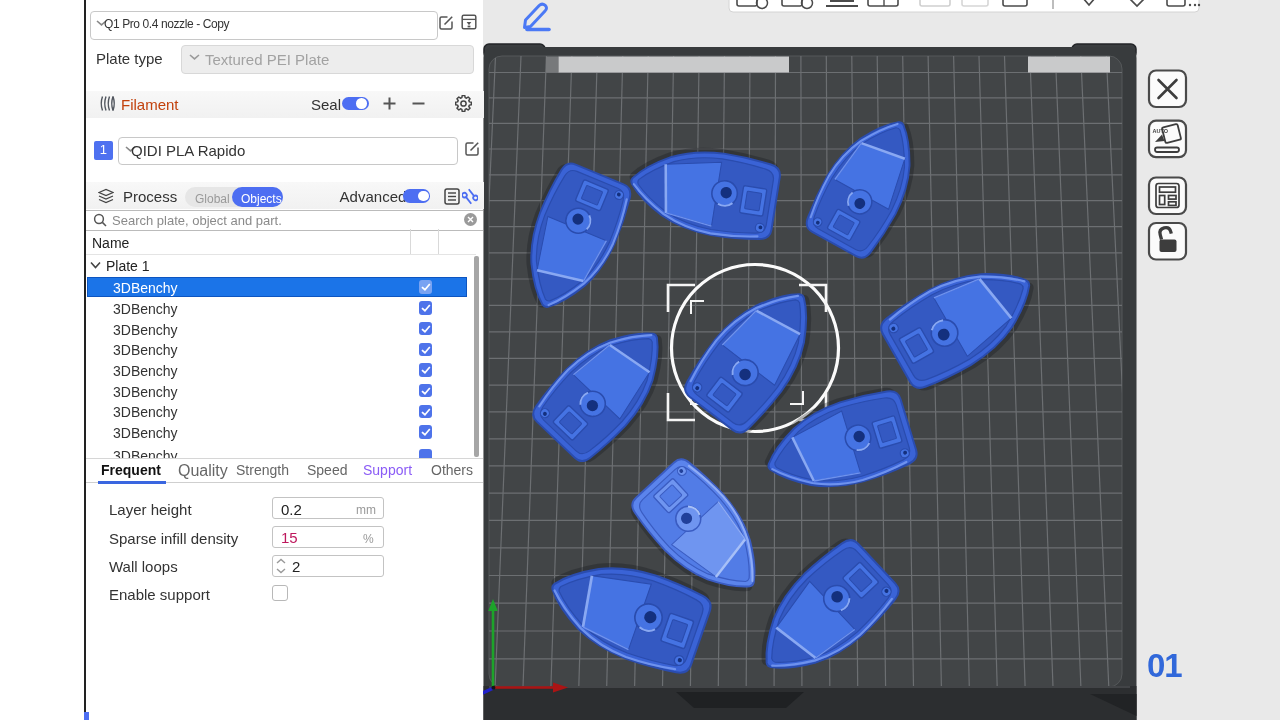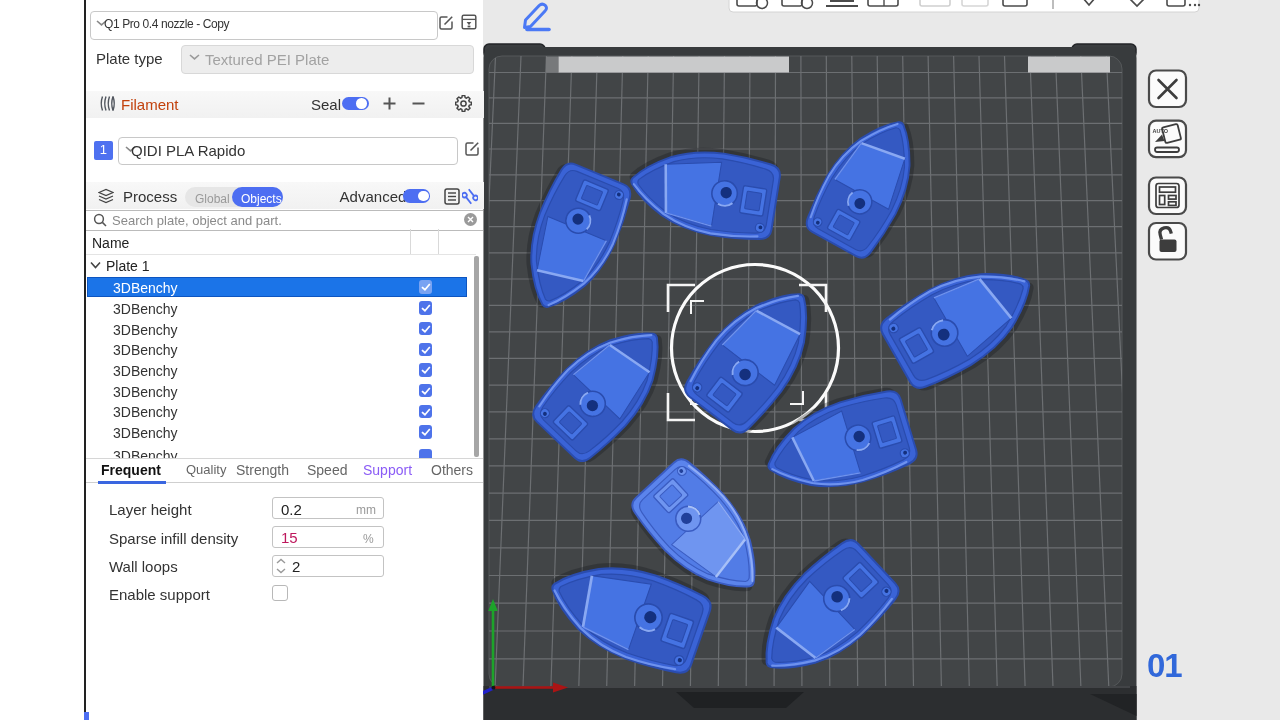--- a/index.html
+++ b/index.html
@@ -352,21 +352,21 @@
 <div style="position:absolute;left:86px;top:442.5px;width:390px;height:16px;overflow:hidden">
       <div style="position:absolute;left:27px;top:5px;font-size:14px;color:#333">3DBenchy</div>
       <div style="position:absolute;left:332.5px;top:6px;width:13.5px;height:10px;background:#4E73EA;border-radius:3px 3px 0 0"></div>
     </div>
 
 <div style="position:absolute;left:474px;top:256px;width:4.6px;height:201px;background:#a6a6a6;border-radius:2px"></div>
 
 <div style="position:absolute;left:86px;top:458.4px;width:397px;height:25px;background:#fff;border-top:1px solid #d6d6d6;border-bottom:1px solid #cfcfcf;box-sizing:border-box"></div>
 <div style="position:absolute;left:101px;top:462px;font-size:14px;font-weight:bold;color:#111">Frequent</div>
 <div style="position:absolute;left:98px;top:480.6px;width:68px;height:3px;background:#3A66E0"></div>
-<div style="position:absolute;left:186px;top:462px;font-size:13px;color:#666">Quality</div>
+<div style="position:absolute;left:178px;top:462px;font-size:16px;color:#666">Quality</div>
 <div style="position:absolute;left:236px;top:462px;font-size:14px;color:#666">Strength</div>
 <div style="position:absolute;left:307px;top:462px;font-size:14px;color:#666">Speed</div>
 <div style="position:absolute;left:363px;top:462px;font-size:14px;color:#8b5cf6">Support</div>
 <div style="position:absolute;left:431px;top:462px;font-size:14px;color:#666">Others</div>
 
 <div style="position:absolute;left:109px;top:501px;font-size:15px;color:#333">Layer height</div>
 <div style="position:absolute;left:271.5px;top:497.3px;width:112px;height:22px;border:1px solid #c3c3c3;border-radius:3px;box-sizing:border-box"></div>
 <div style="position:absolute;left:281px;top:500.5px;font-size:15px;color:#222">0.2</div>
 <div style="position:absolute;left:356px;top:503px;font-size:12px;color:#999">mm</div>
 

